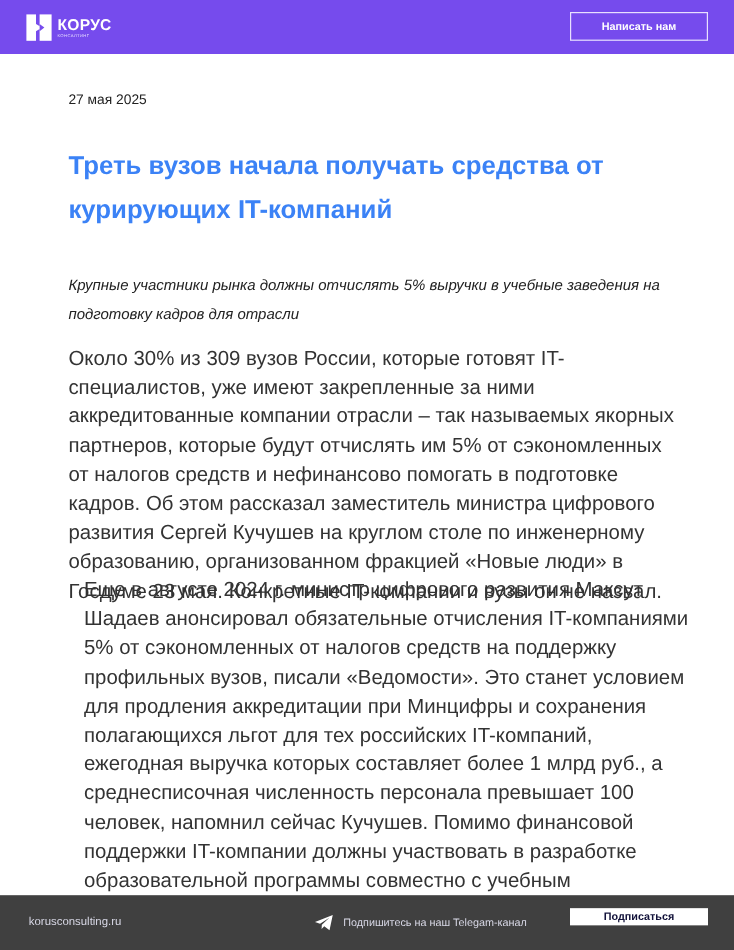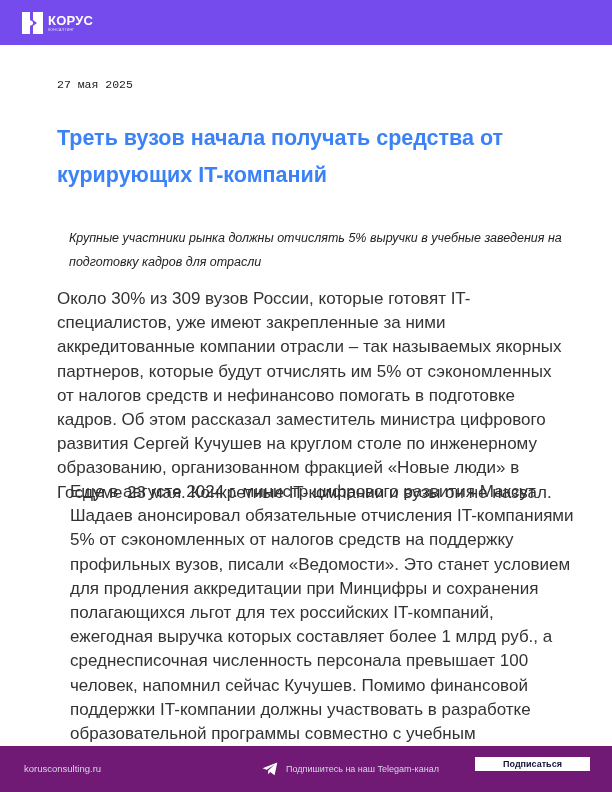--- a/index.html
+++ b/index.html
@@ -21,42 +21,42 @@
     .logo-text { margin-left: 5px; display: flex; flex-direction: column; }
     .logo-name { color: #fff; font-weight: bold; font-size: 13px; letter-spacing: 0.2px; line-height: 13px; }
     .logo-sub { color: #e6dcff; font-size: 3.5px; letter-spacing: 0.3px; line-height: 5px; margin-top: 1px; }
 
     .write-btn {
       position: absolute; left: 475px; top: 10px; width: 115px; height: 24px;
       border: 1.2px solid #e8e0ff; color: #fff; font-size: 9px; font-weight: bold;
       display: flex; align-items: center; justify-content: center; background: transparent;
     }
 
-    .date { position: absolute; left: 57px; top: 78px; font-size: 11.5px; color: #222; font-family: Liberation Mono, monospace; }
+    .date { position: absolute; left: 57px; top: 78px; font-size: 11.5px; color: #222; }
 
     .title {
       position: absolute; left: 57px; top: 120px; width: 500px;
       font-size: 21.5px; font-weight: bold; line-height: 37px; color: #3b82f6;
     }
 
     .lead {
       position: absolute; left: 57px; top: 227px; width: 500px;
-      font-size: 12.5px; font-style: italic; line-height: 23.5px; color: #222; margin-left: 12px;
+      font-size: 12.5px; font-style: italic; line-height: 23.5px; color: #222;
     }
 
     .para {
       position: absolute; left: 57px; width: 505px;
       font-size: 17px; line-height: 24.2px; color: #333;
     }
     .para.p1 { top: 287px; }
     .para.p2 { top: 480px; margin-left: 13px; }
 
     .footer {
       position: absolute; left: 0; top: 746px; width: 612px; height: 46px;
-      background: #701a75;
+      background: #404040;
     }
     .footer-site { position: absolute; left: 24px; top: 17px; font-size: 9.5px; color: #d8d8e6; }
     .tg-icon { position: absolute; left: 262px; top: 16px; width: 16px; height: 14px; }
     .tg-text { position: absolute; left: 286px; top: 18px; font-size: 9px; color: #d8d8e6; text-align: center; }
     .subscribe-btn {
       position: absolute; left: 475px; top: 11px; width: 115px; height: 14px;
       background: #fff; color: #12123a; border: 1px solid #fff;
       font-size: 9px; font-weight: bold;
       display: flex; align-items: center; justify-content: center;
     }
@@ -70,20 +70,21 @@
       <div class="bar-l"></div>
       <div class="notch"></div>
       <div class="bar-r"></div>
       <div class="cut"></div>
     </div>
     <div class="logo-text">
       <span class="logo-name">КОРУС</span>
       <span class="logo-sub">КОНСАЛТИНГ</span>
     </div>
   </div>
+  <div class="write-btn">Написать нам</div>
 </header>
 
 <main>
   <div class="date">27 мая 2025</div>
   <h1 class="title">Треть вузов начала получать средства от курирующих IT-компаний</h1>
   <p class="lead">Крупные участники рынка должны отчислять 5% выручки в учебные заведения на подготовку кадров для отрасли</p>
   <p class="para p1">Около 30% из 309 вузов России, которые готовят IT-специалистов, уже имеют закрепленные за ними аккредитованные компании отрасли – так называемых якорных партнеров, которые будут отчислять им 5% от сэкономленных от налогов средств и нефинансово помогать в подготовке кадров. Об этом рассказал заместитель министра цифрового развития Сергей Кучушев на круглом столе по инженерному образованию, организованном фракцией «Новые люди» в Госдуме 23 мая. Конкретные IT-компании и вузы он не назвал.</p>
   <p class="para p2">Еще в августе 2024 г. министр цифрового развития Максут Шадаев анонсировал обязательные отчисления IT-компаниями 5% от сэкономленных от налогов средств на поддержку профильных вузов, писали «Ведомости». Это станет условием для продления аккредитации при Минцифры и сохранения полагающихся льгот для тех российских IT-компаний, ежегодная выручка которых составляет более 1 млрд руб., а среднесписочная численность персонала превышает 100 человек, напомнил сейчас Кучушев. Помимо финансовой поддержки IT-компании должны участвовать в разработке образовательной программы совместно с учебным заведением, привлечь</p>
 </main>
 

